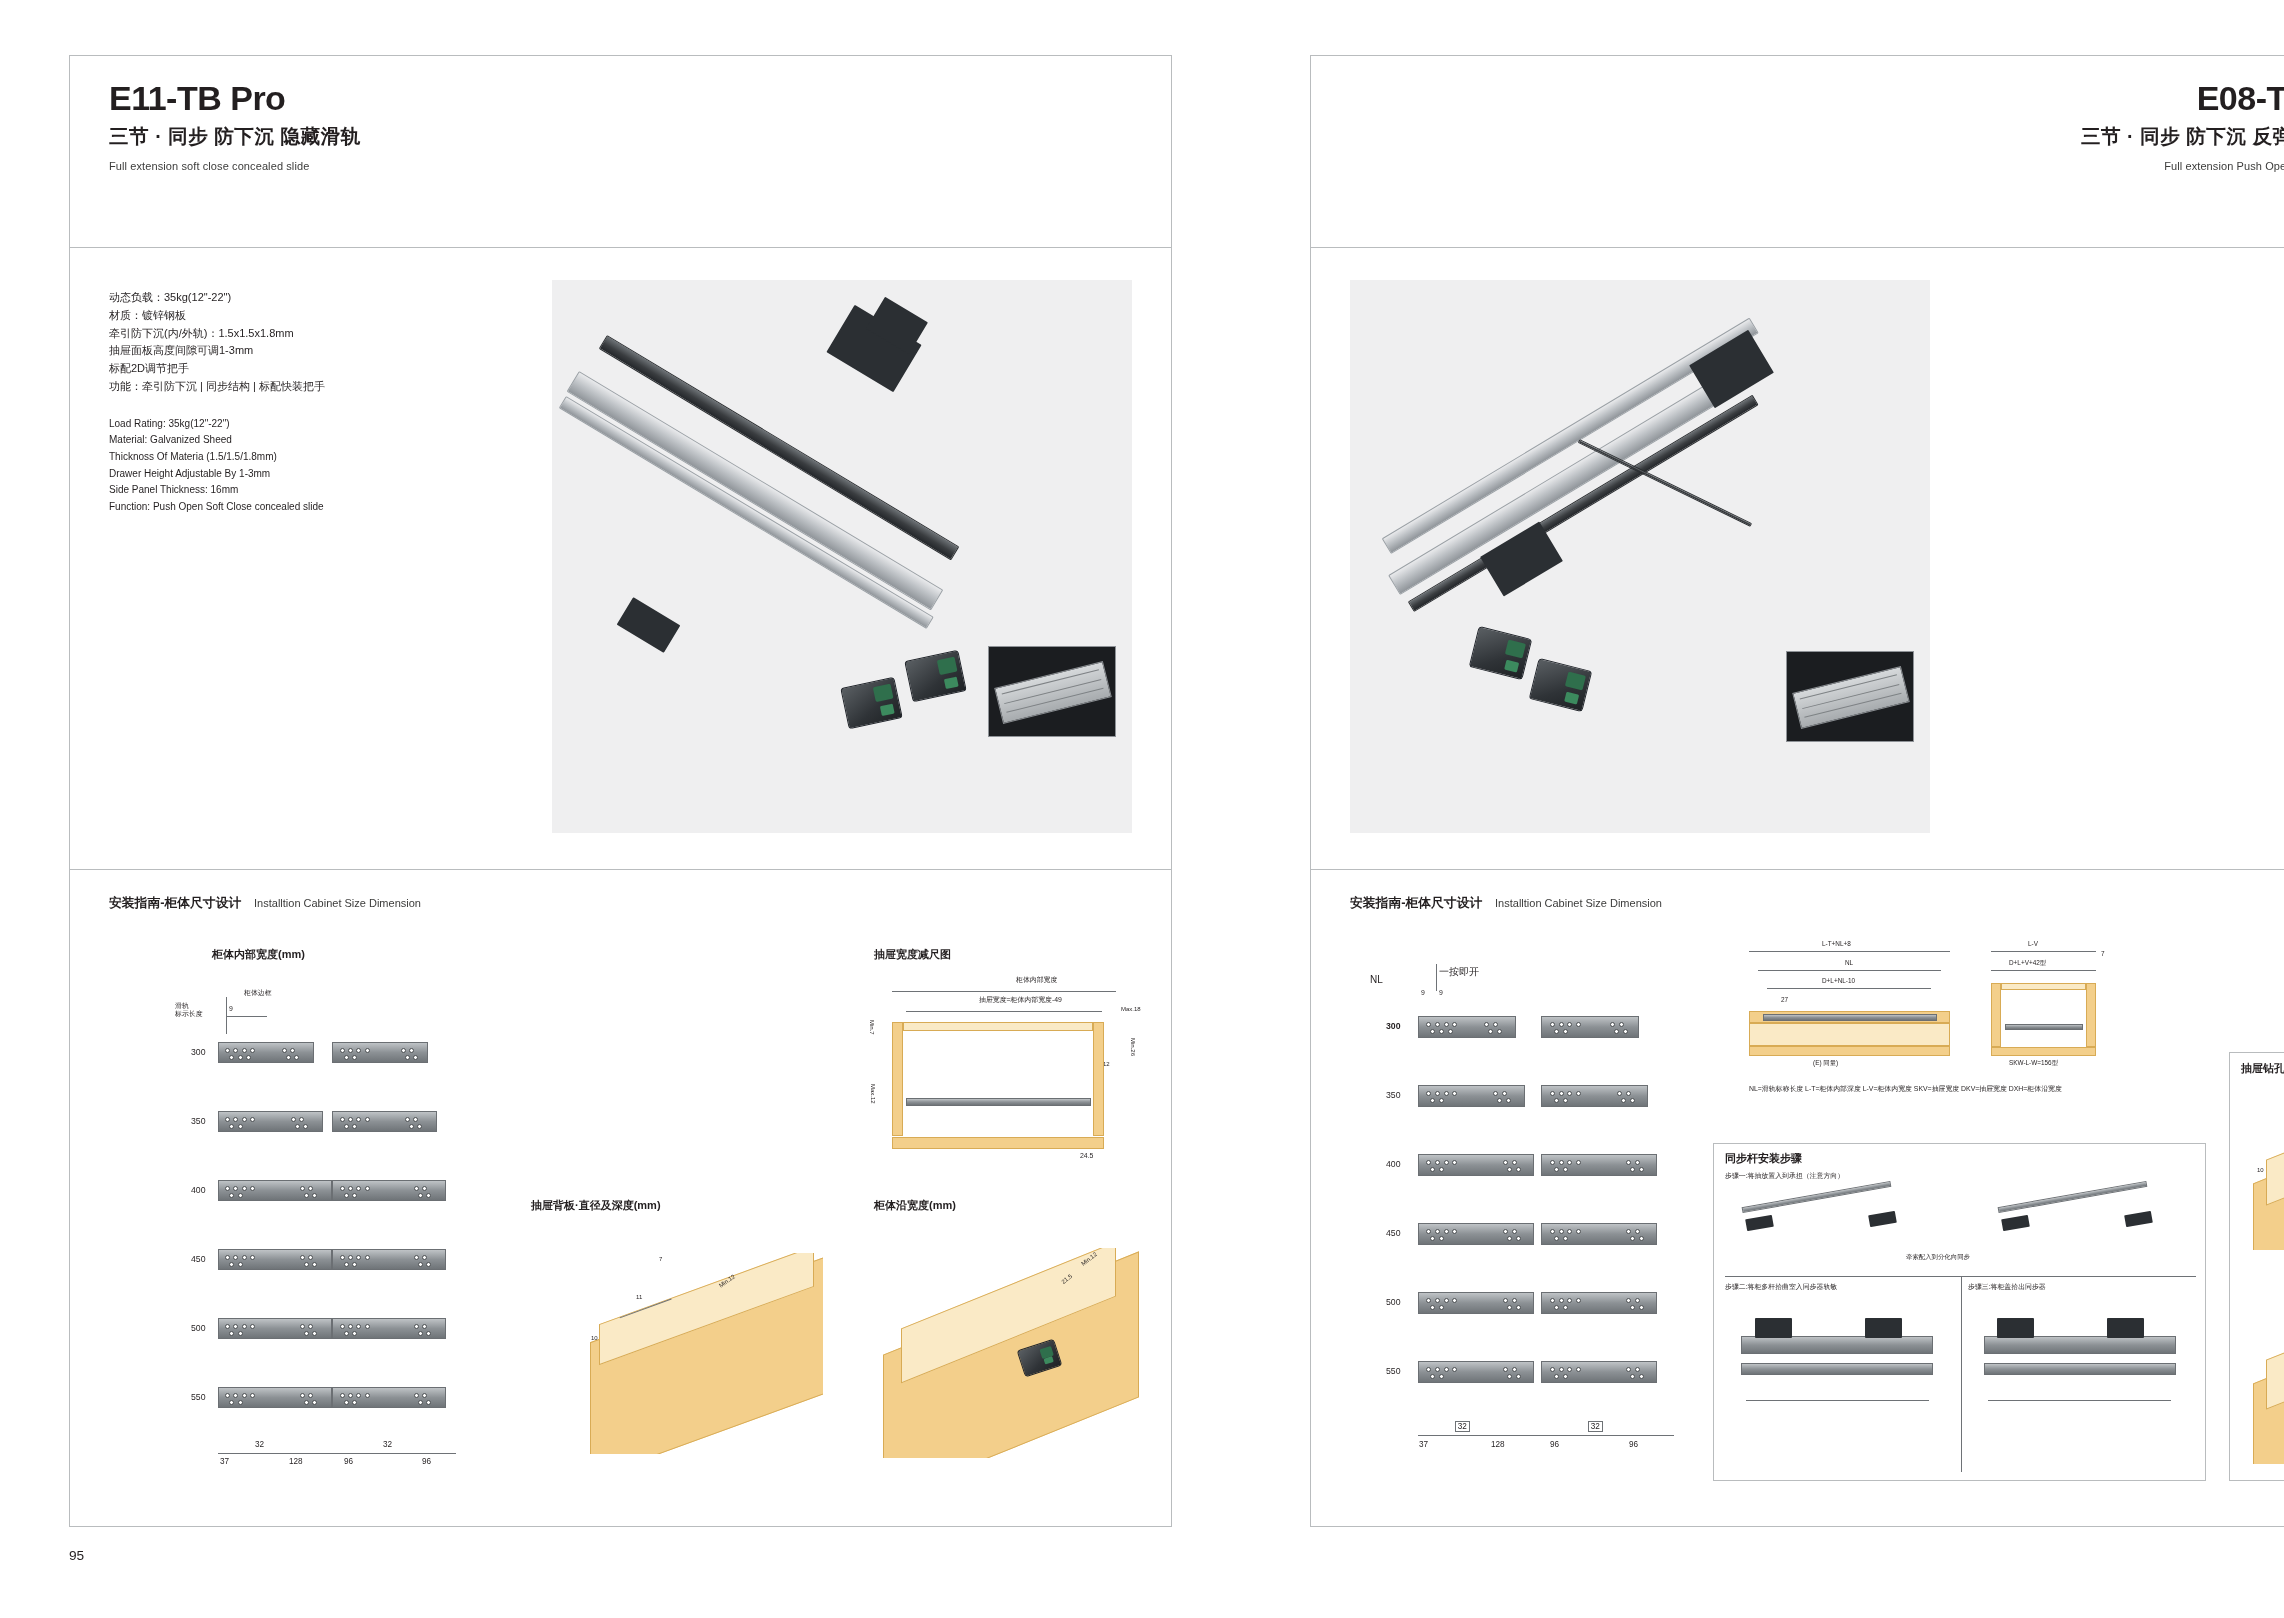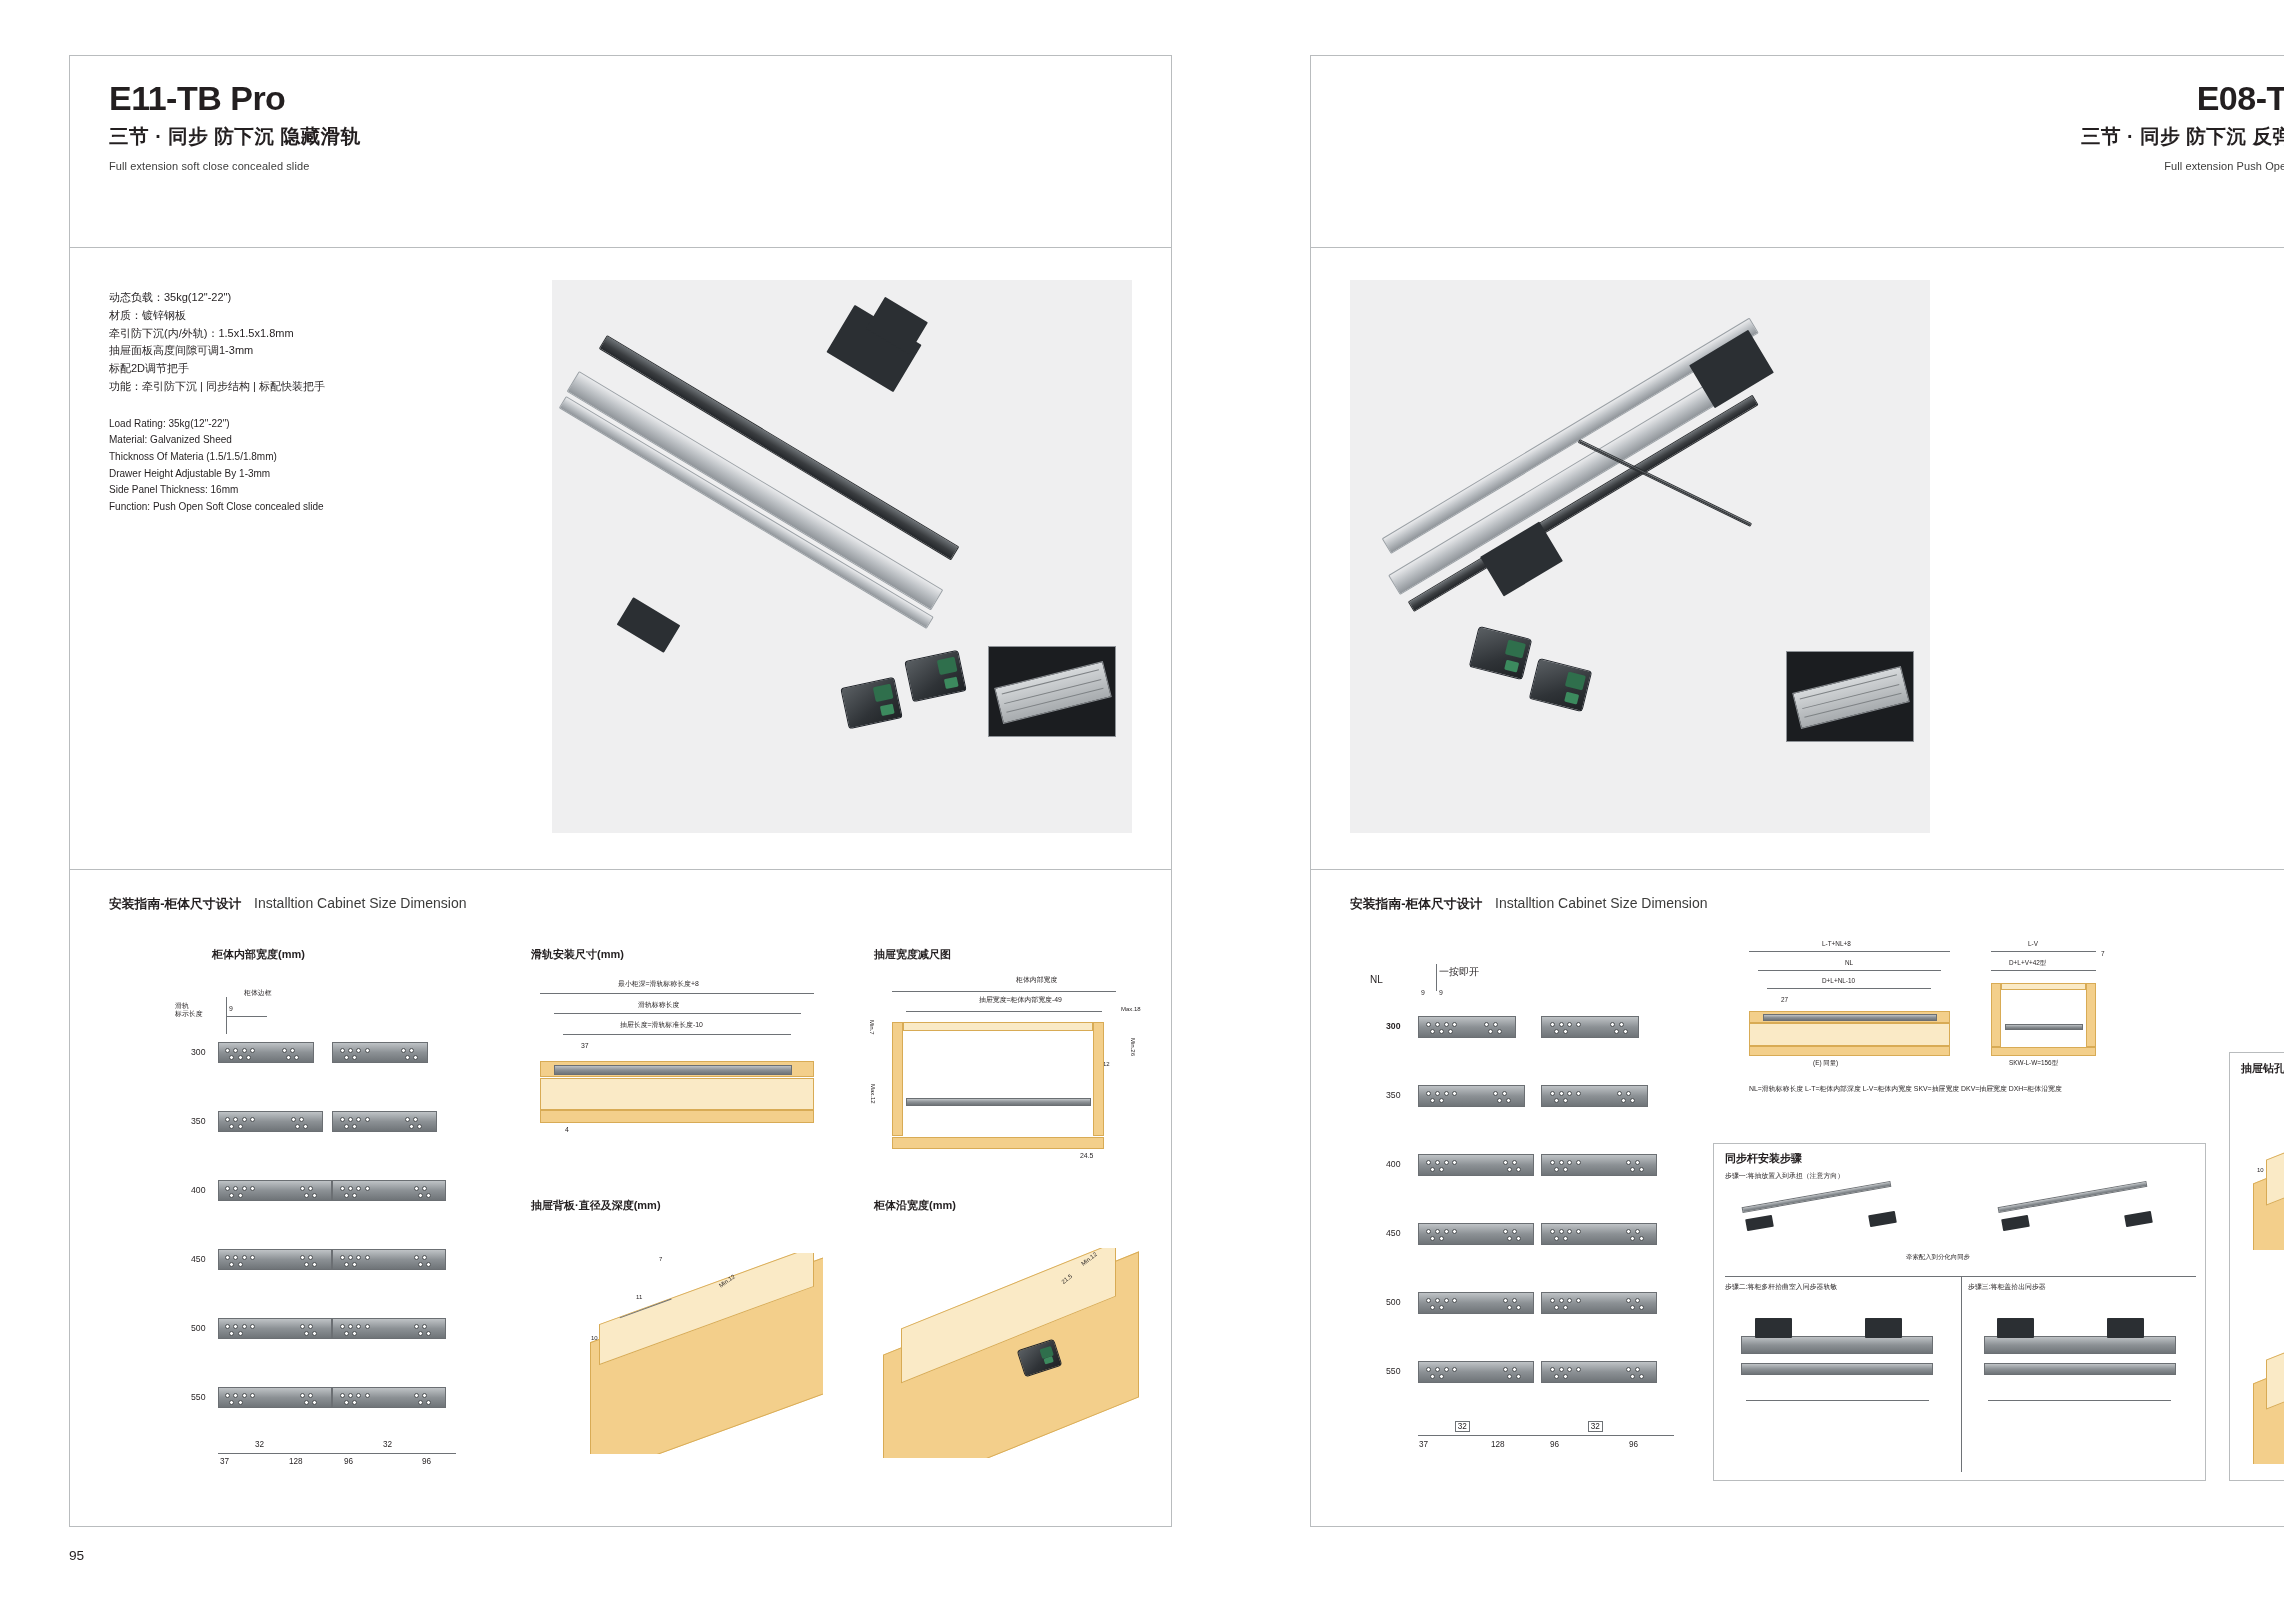--- a/index.html
+++ b/index.html
@@ -104,21 +104,21 @@
     border:0.5px solid #8b8f93;
   }
   .grid-plate .g { position:absolute; background:#7e8285; }
 
   
   .mid-rule { position:absolute; left:0; right:0; top:813px; height:0.9px; background:#b9bcbe; }
 
   
   .install-head { position:absolute; left:39px; top:839px; font-size:0; }
   .install-head .cn { font-size:12.8px; font-weight:bold; color:#231f20; }
-  .install-head .en { font-size:14px; color:#3c3c3b; margin-left:12.8px; }
+  .install-head .en { font-size:11px; color:#3c3c3b; margin-left:12.8px; }
 
   .diagram-title { font-size:11px; font-weight:bold; color:#231f20; }
 
   
   .dl { position:absolute; background:#6e7276; }          
   .dl.h { height:0.5px; }
   .dl.v { width:0.5px; }
   .dtxt { position:absolute; font-size:8.2px; color:#231f20; white-space:nowrap; }
   .dtxt.sm { font-size:6.9px; }
   .dtxt.xs { font-size:6px; }
@@ -428,37 +428,20 @@
 
         <div class="dl h" style="left:43px; top:506px; width:238px;"></div>
         <div class="dtxt" style="left:45px; top:510px;">37</div>
         <div class="dtxt" style="left:80px; top:493px;">32</div>
         <div class="dtxt" style="left:114px; top:510px;">128</div>
         <div class="dtxt" style="left:169px; top:510px;">96</div>
         <div class="dtxt" style="left:208px; top:493px;">32</div>
         <div class="dtxt" style="left:247px; top:510px;">96</div>
       </div>
 
-      <div style="position:absolute; left:452px; top:891px; width:320px; height:210px;">
-        <div class="diagram-title" style="position:absolute; left:9px; top:0;">滑轨安装尺寸(mm)</div>
-
-        <div class="dl h" style="left:18px; top:46px; width:274px;"></div>
-        <div class="dtxt sm" style="left:96px; top:32px;">最小柜深=滑轨标称长度+8</div>
-        <div class="dl h" style="left:32px; top:66px; width:247px;"></div>
-        <div class="dtxt sm" style="left:116px; top:53px;">滑轨标称长度</div>
-        <div class="dl h" style="left:41px; top:87px; width:228px;"></div>
-        <div class="dtxt sm" style="left:98px; top:73px;">抽屉长度=滑轨标准长度-10</div>
-        <div class="dtxt sm" style="left:59px; top:95px;">37</div>
-
-        <div class="wood" style="left:18px; top:114px; width:274px; height:16.4px;"></div>
-        <div class="wood light" style="left:18px; top:131px; width:274px; height:32px;"></div>
-        <div class="railbar" style="left:32px; top:118px; width:238px; height:10px;"></div>
-        <div class="wood" style="left:18px; top:163px; width:274px; height:12.8px;"></div>
-        <div class="dtxt sm" style="left:43px; top:179px;">4</div>
-      </div>
 
       <div style="position:absolute; left:795px; top:891px; width:292px; height:219px;">
         <div class="diagram-title" style="position:absolute; left:9px; top:0;">抽屉宽度减尺图</div>
 
         <div class="dtxt sm" style="left:151px; top:28px;">柜体内部宽度</div>
         <div class="dl h" style="left:27px; top:44px; width:224px;"></div>
         <div class="dtxt sm" style="left:114px; top:48px;">抽屉宽度=柜体内部宽度-49</div>
         <div class="dl h" style="left:41px; top:64px; width:196px;"></div>
 
         <div class="dtxt xs" style="left:3.7px; top:73px; writing-mode:vertical-rl;">Min.7</div>

